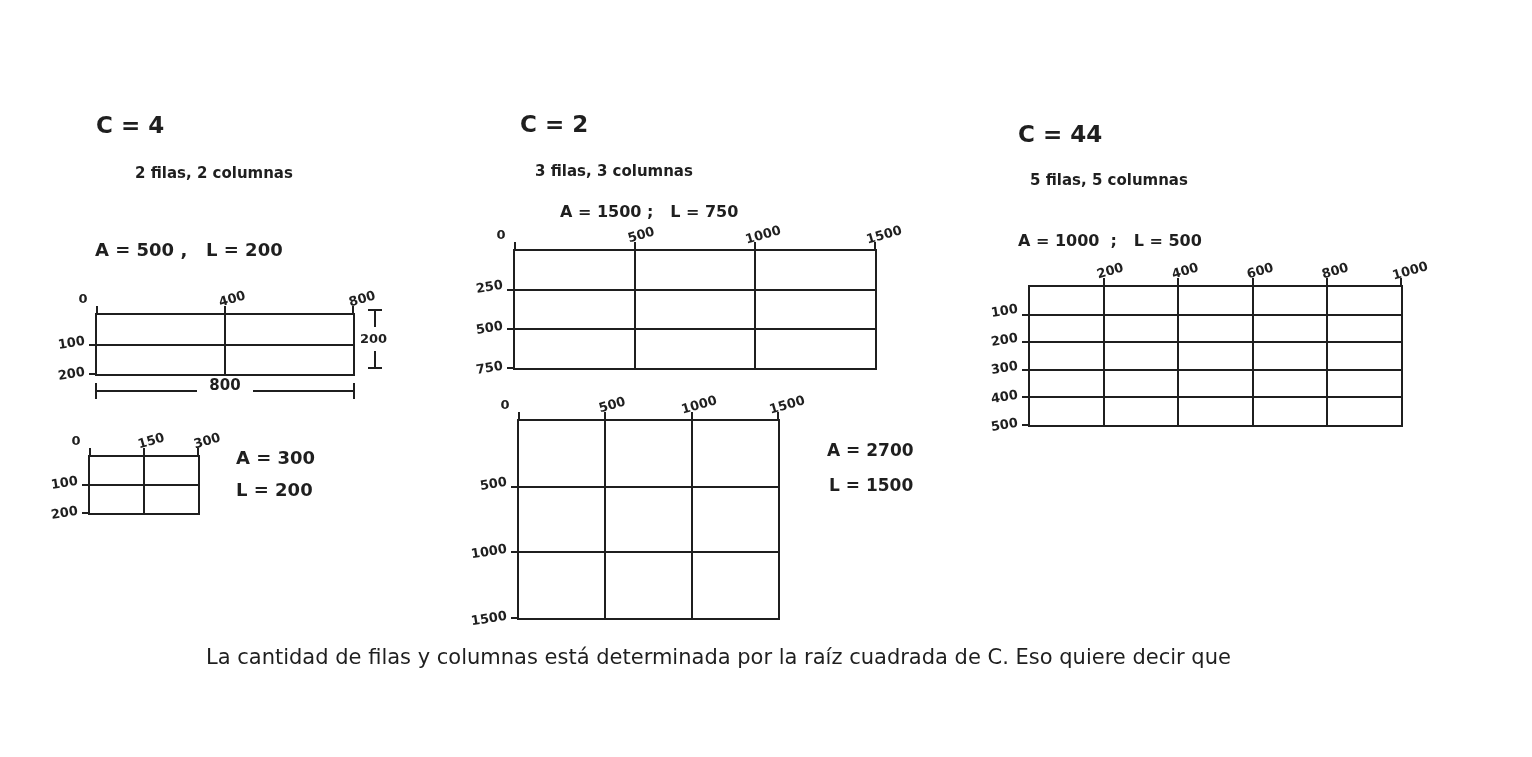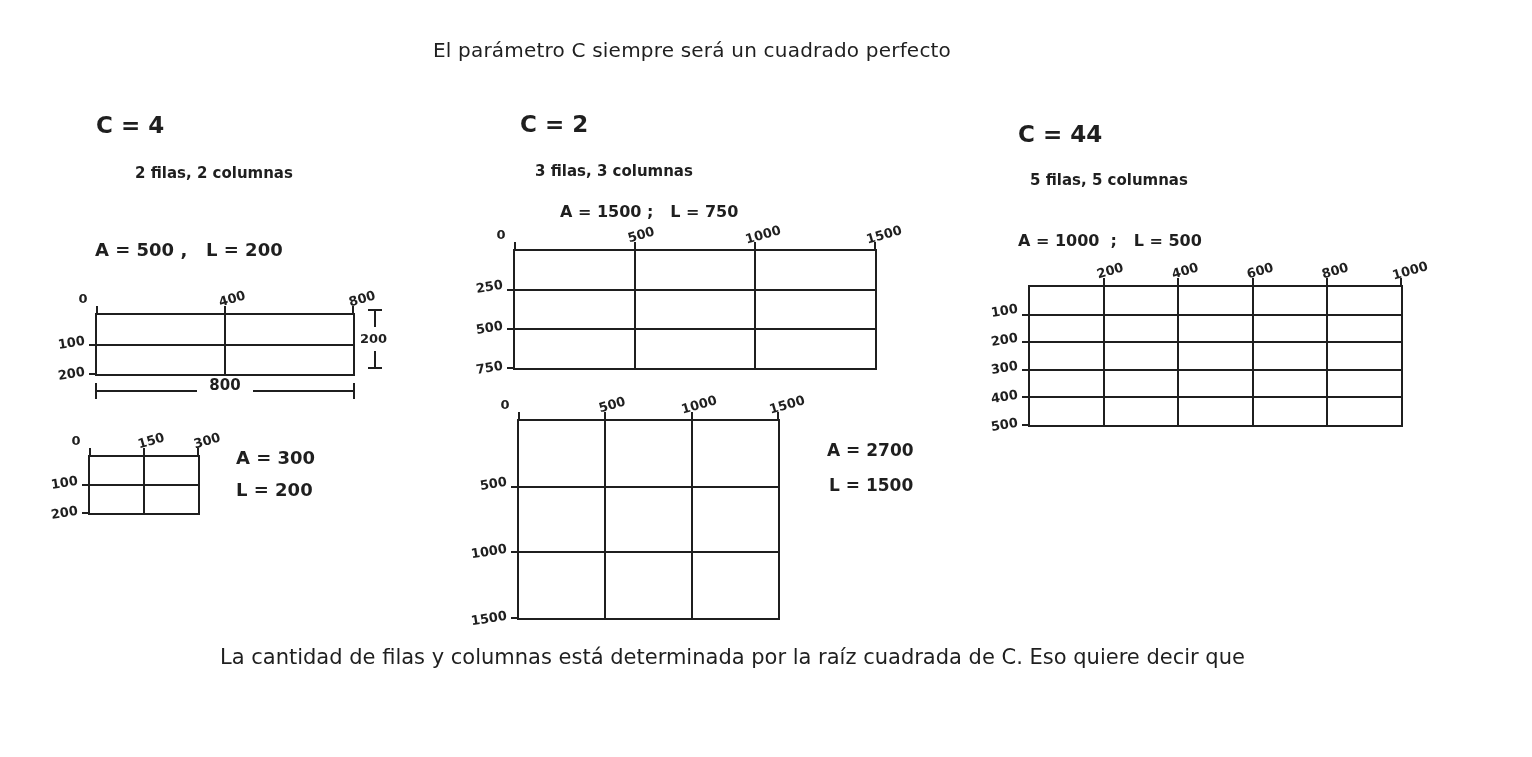--- a/index.html
+++ b/index.html
@@ -58,29 +58,28 @@
   .dl-200 { position:absolute; left: 360px; top: 331px; font-size: 13px; font-weight: 700; }
 
   
   .dim-hline { position: absolute; left: 95px; top: 390px; width: 260px; height: 2px; background: var(--ink); }
   .dim-hline::before { content:""; position:absolute; left:0;  top:-7px; width:2px; height:16px; background:var(--ink); }
   .dim-hline::after  { content:""; position:absolute; right:0; top:-7px; width:2px; height:16px; background:var(--ink); }
   .dl-800 { position:absolute; left: 197px; top: 376px; width: 56px; text-align:center;
             font-size: 15px; font-weight: 700; background: #fff; z-index: 2; }
 
   .footer-line { position: absolute; font-size: 21px; font-weight: 500; white-space: nowrap; }
-  .fl-1 { left: 220px; top: 645px; }
+  .fl-1 { left: 206px; top: 645px; }
   .fl-2 { left: 199px; top: 678px; }
 </style>
 </head>
 <body>
 
 <div class="page" id="page" style="background: rgb(255, 255, 255);">
 
-  <div class="title">El parámetro C siempre será un cuadrado perfecto</div>
 
   <div class="heading h-c4">C = 4</div>
   <div class="sub s-c4">2 filas, 2 columnas</div>
   <div class="formula f-c4">A = 500 ,   L = 200</div>
   <div class="grid-box" id="grid-c4-main" style="left: 95px; top: 313px; width: 260px; height: 63px;">
       <div class="vline" style="left: calc(50% - 1px);"></div>
       <div class="hline" style="top: calc(50% - 1px);"></div>
       <div class="tick-top" style="left: calc(0% - 1px);"></div>
       <div class="tick-top" style="left: calc(50% - 1px);"></div>
       <div class="tick-top" style="left: calc(100% - 1px);"></div>

